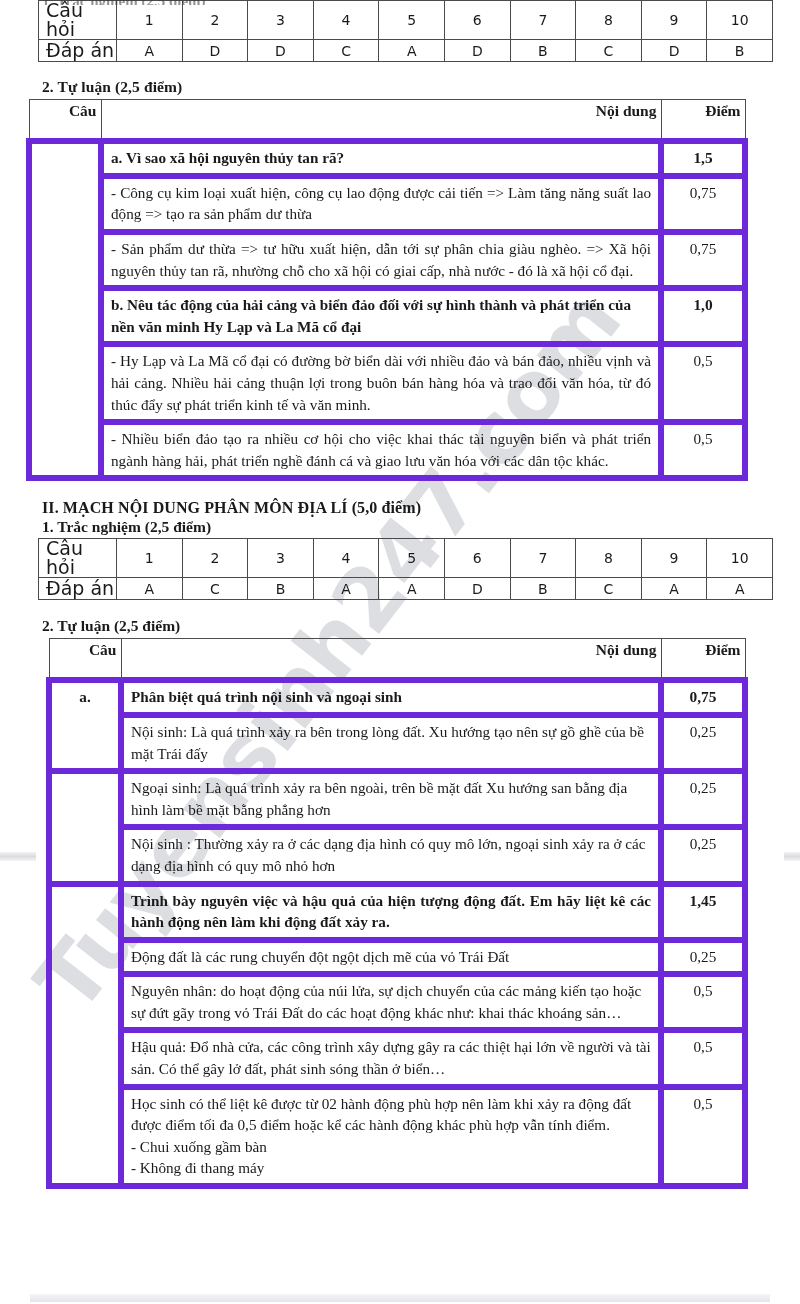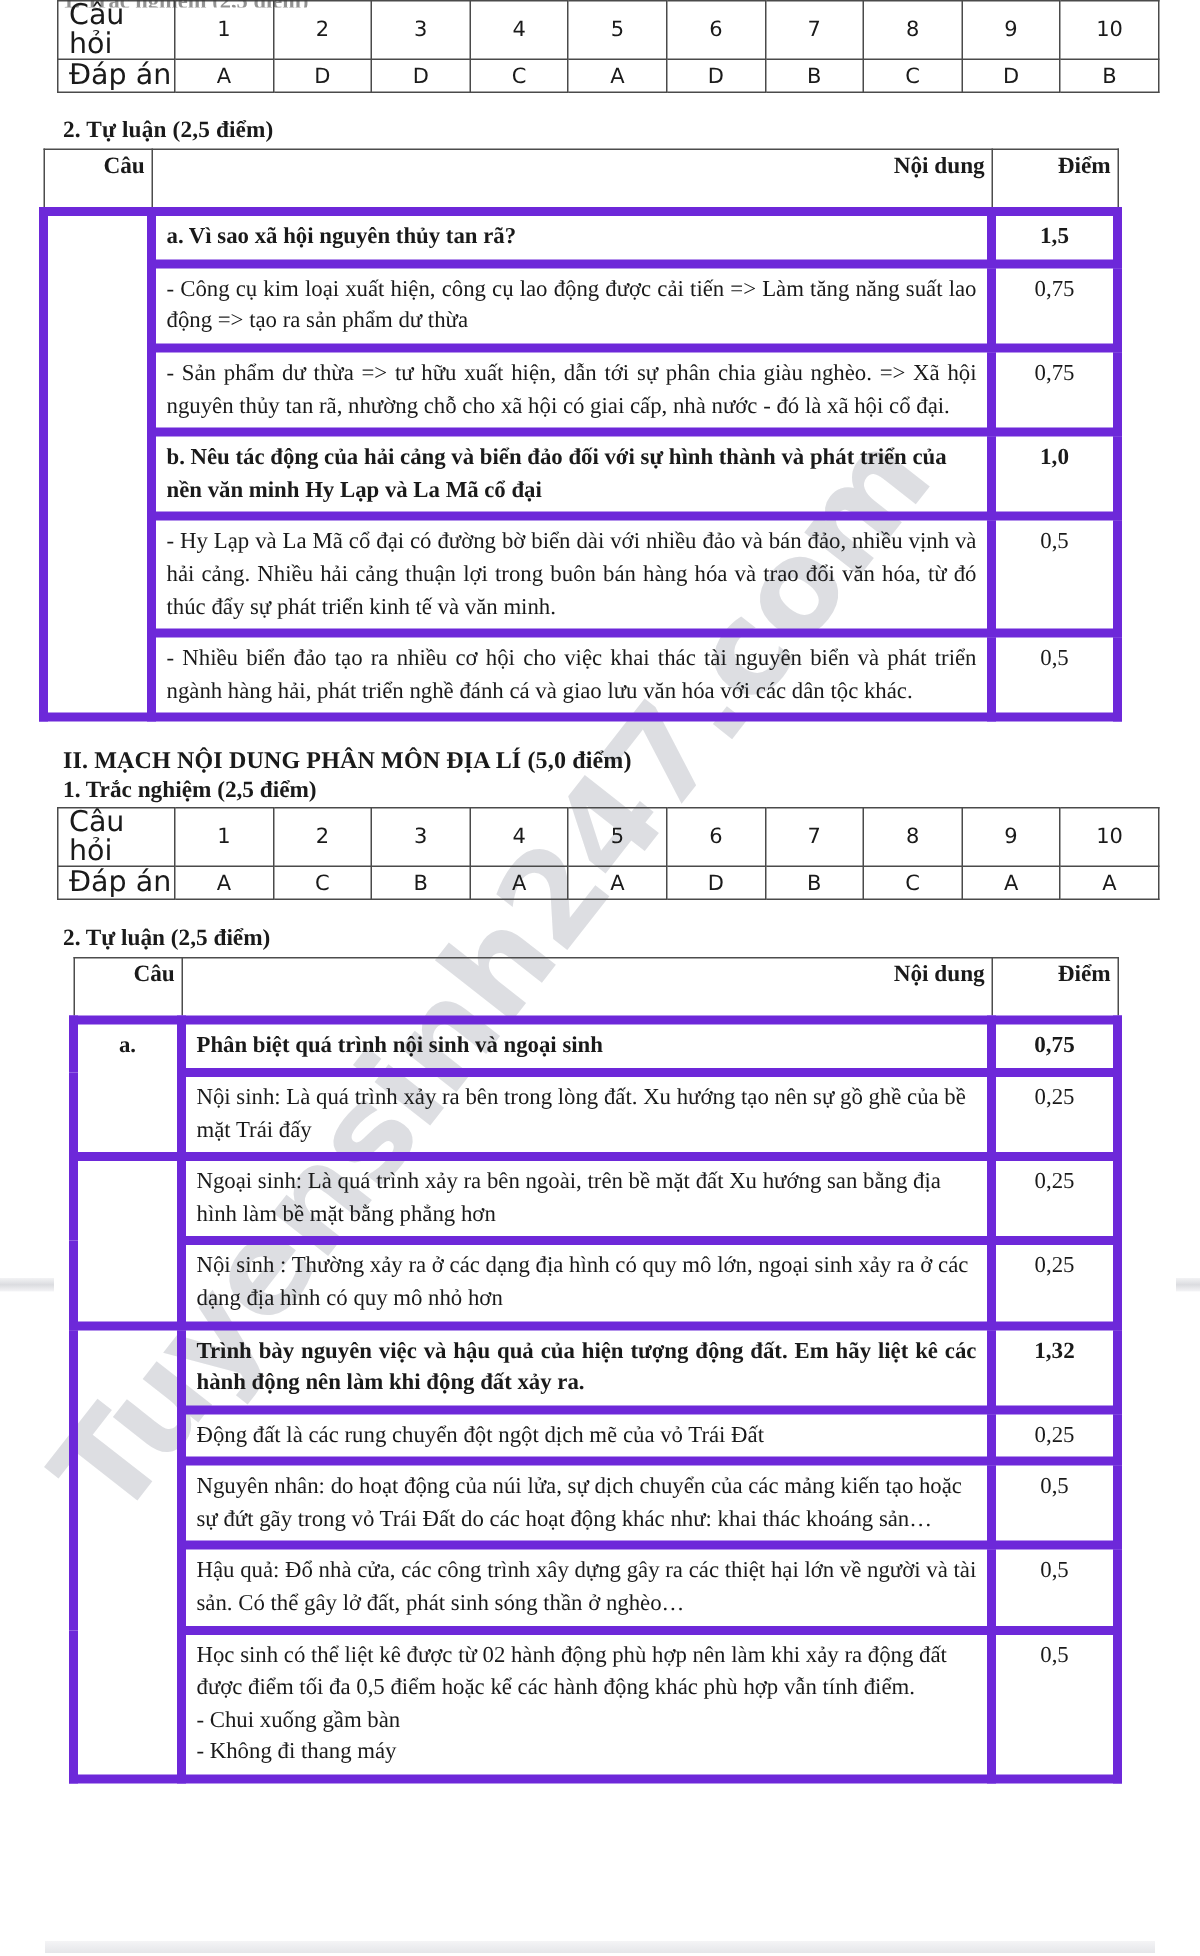--- a/index.html
+++ b/index.html
@@ -352,32 +352,32 @@
       <td class="diem-cell">0,25</td>
     </tr>
     <tr>
       <td class="noidung nojust pad-md">Nội sinh : Thường xảy ra ở các dạng địa hình có quy mô lớn, ngoại sinh xảy ra ở các dạng địa hình có quy mô nhỏ hơn</td>
       <td class="diem-cell">0,25</td>
     </tr>
 
     <tr>
       <td class="cau-cell" rowspan="5"></td>
       <td class="noidung bi pad-sm">Trình bày nguyên việc và hậu quả của hiện tượng động đất. Em hãy liệt kê các hành động nên làm khi động đất xảy ra.</td>
-      <td class="diem-cell bold">1,32</td>
+      <td class="diem-cell bold">1,45</td>
     </tr>
     <tr>
       <td class="noidung nojust pad-sm">Động đất là các rung chuyển đột ngột dịch mẽ của vỏ Trái Đất</td>
       <td class="diem-cell">0,25</td>
     </tr>
     <tr>
       <td class="noidung nojust pad-md">Nguyên nhân: do hoạt động của núi lửa, sự dịch chuyển của các mảng kiến tạo hoặc sự đứt gãy trong vỏ Trái Đất do các hoạt động khác như: khai thác khoáng sản…</td>
       <td class="diem-cell">0,5</td>
     </tr>
     <tr>
-      <td class="noidung nojust pad-sm">Hậu quả: Đổ nhà cửa, các công trình xây dựng gây ra các thiệt hại lớn về người và tài sản. Có thể gây lở đất, phát sinh sóng thần ở nghèo…</td>
+      <td class="noidung nojust pad-sm">Hậu quả: Đổ nhà cửa, các công trình xây dựng gây ra các thiệt hại lớn về người và tài sản. Có thể gây lở đất, phát sinh sóng thần ở biển…</td>
       <td class="diem-cell">0,5</td>
     </tr>
     <tr>
       <td class="noidung nojust clip-bottom" style="white-space:pre-line;">Học sinh có thể liệt kê được từ 02 hành động phù hợp nên làm khi xảy ra động đất được điểm tối đa 0,5 điểm hoặc kể các hành động khác phù hợp vẫn tính điểm.
 - Chui xuống gầm bàn
 - Không đi thang máy</td>
       <td class="diem-cell">0,5</td>
     </tr>
   </tbody>
     </table>

